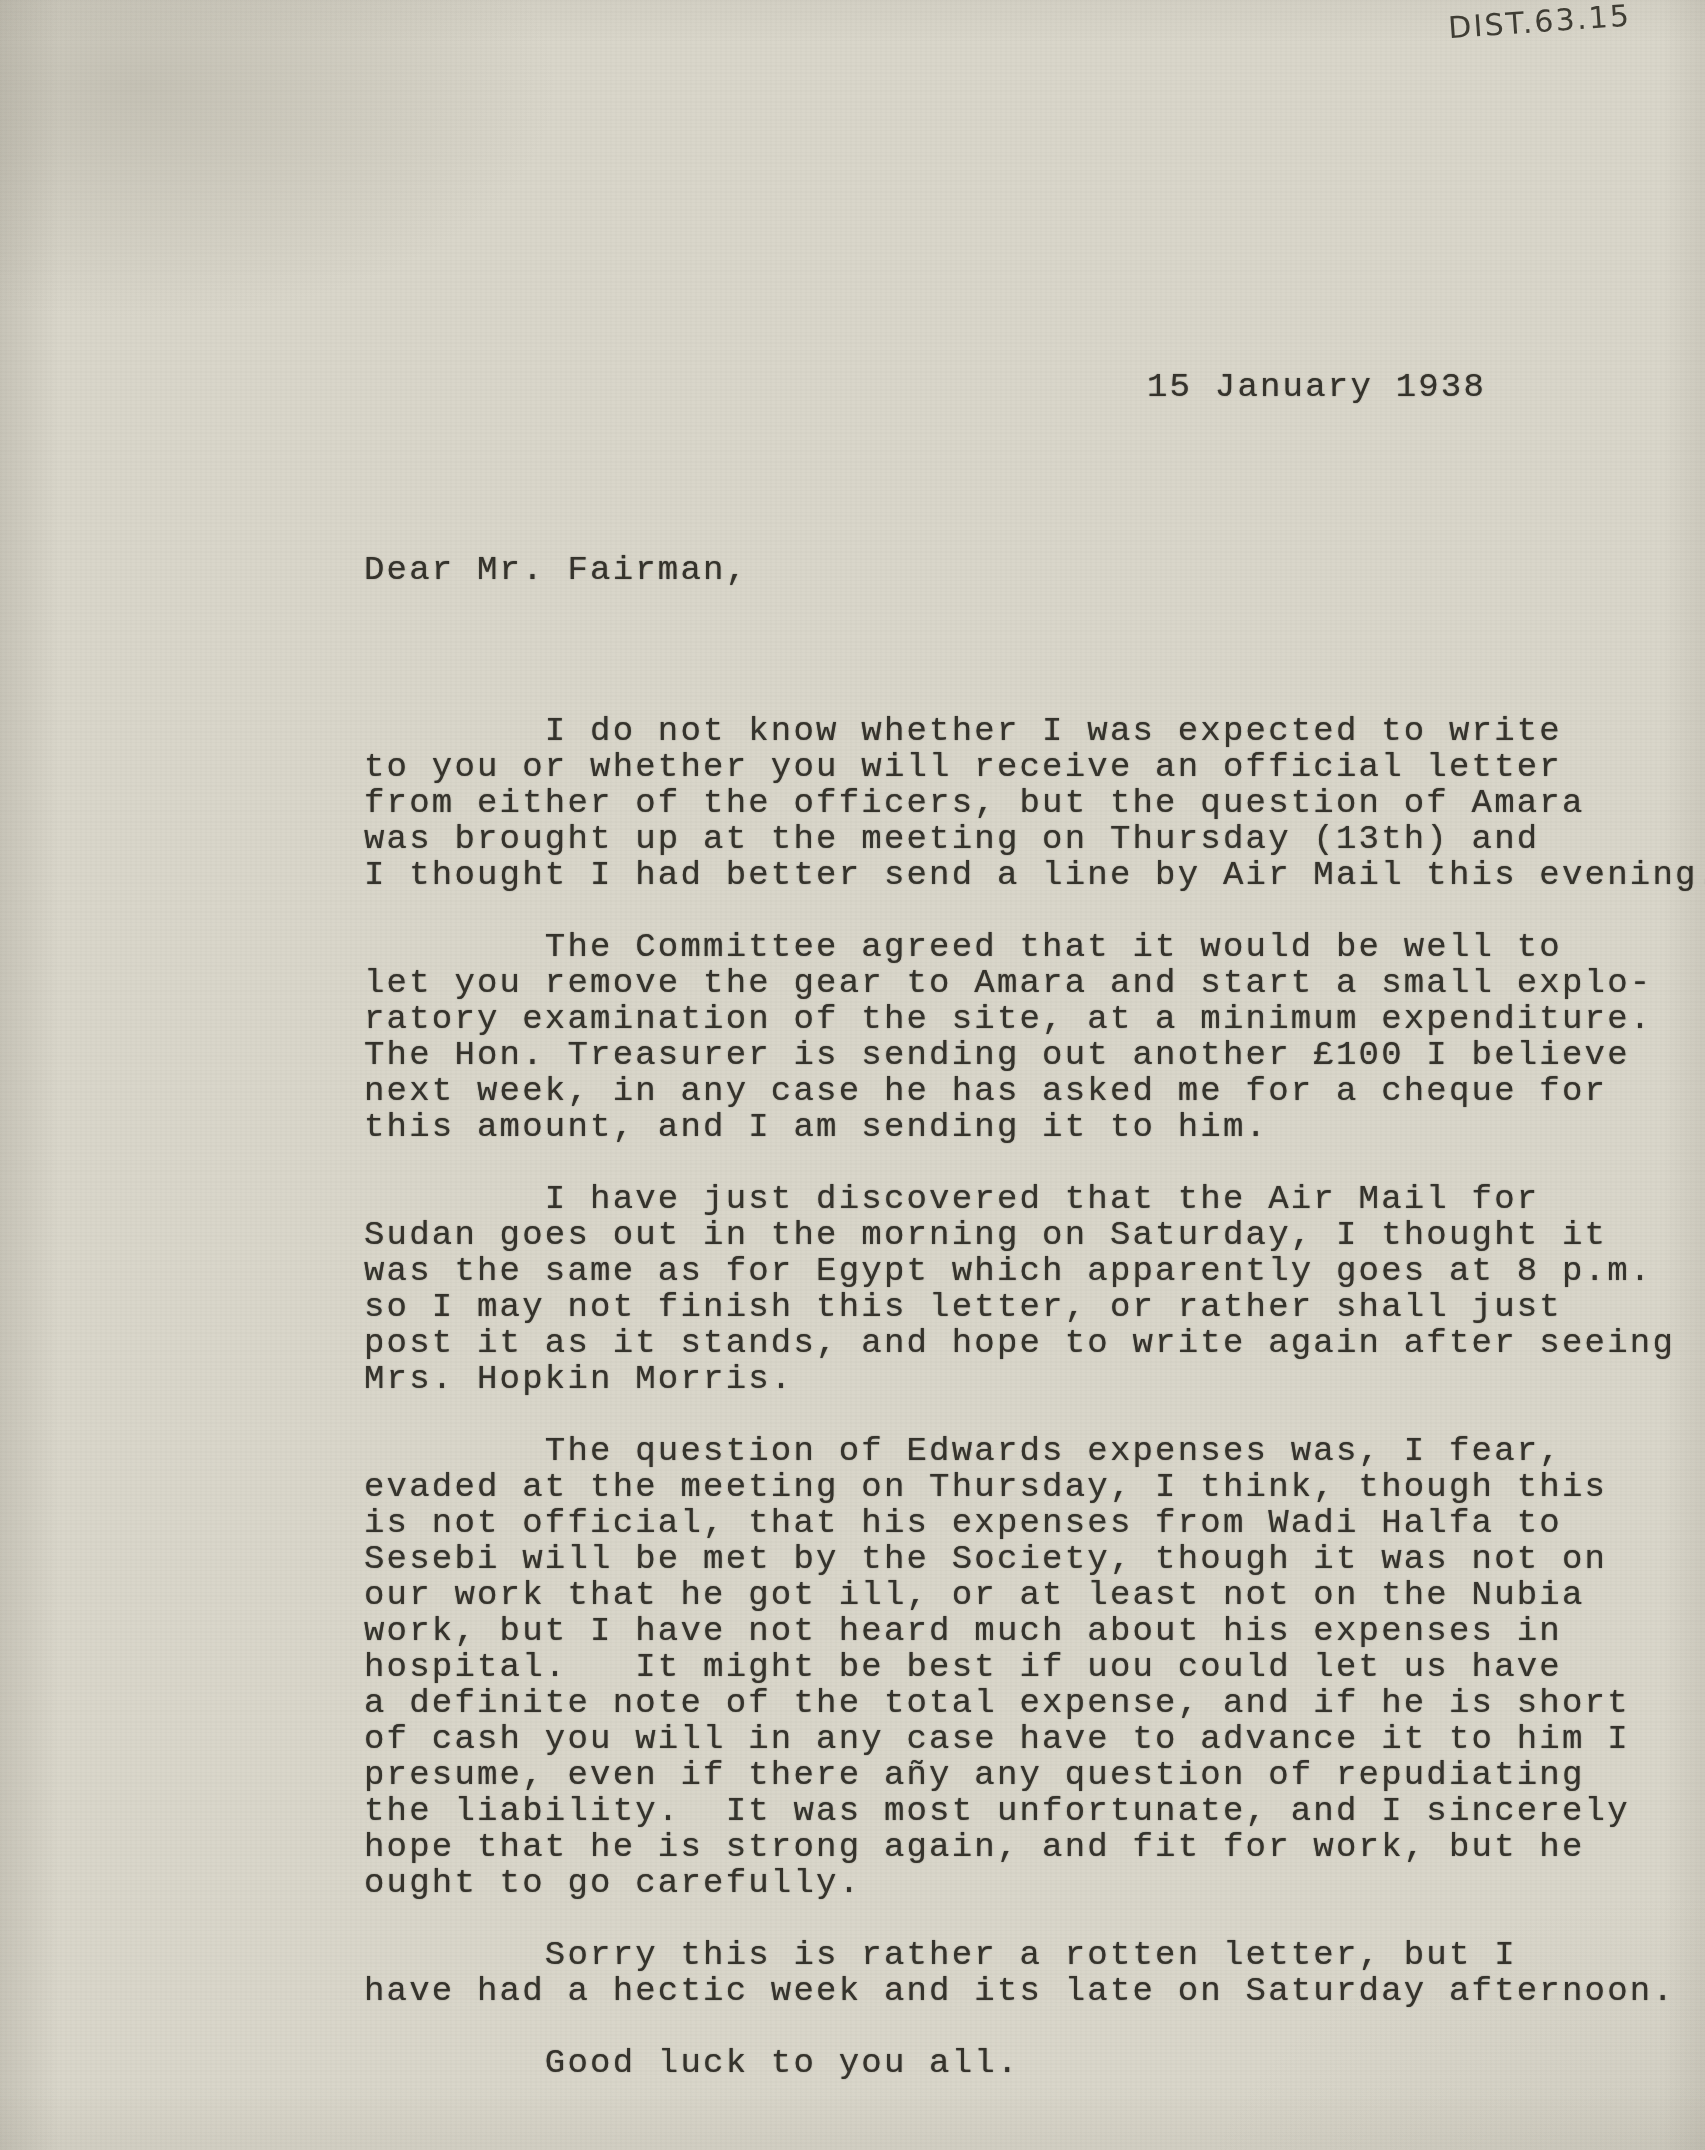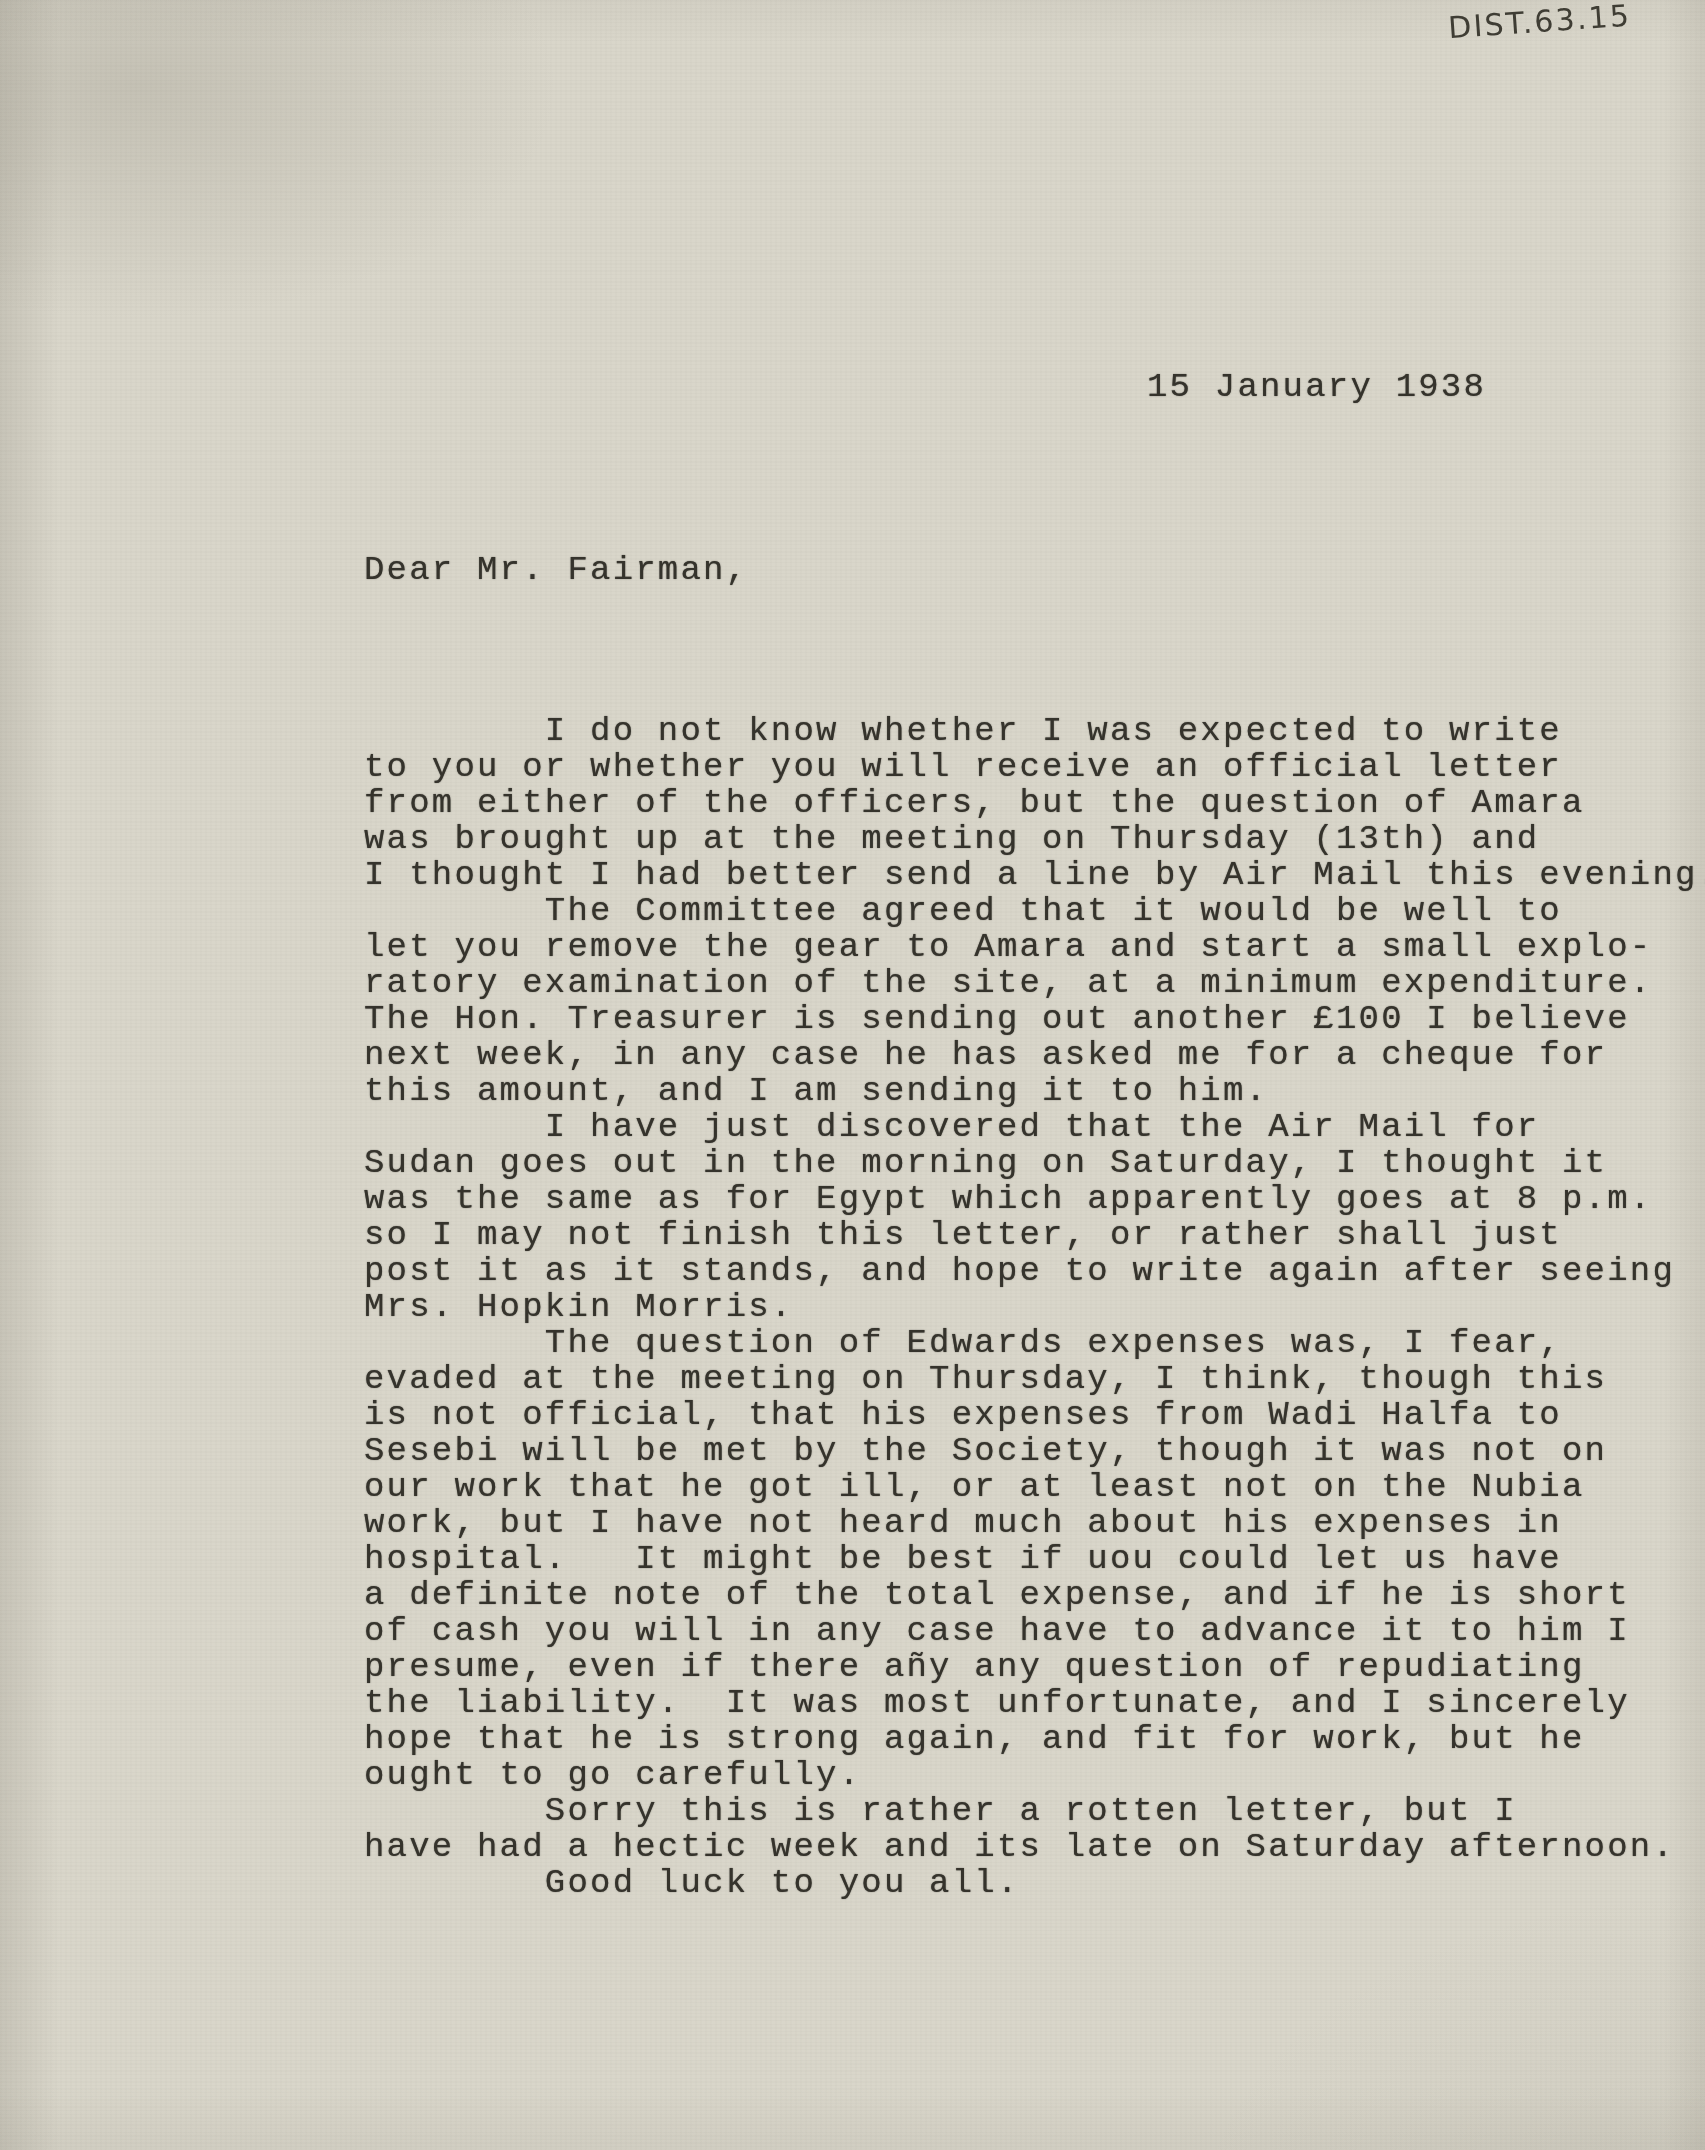--- a/index.html
+++ b/index.html
@@ -48,21 +48,21 @@
   }
   .letter-body {
     position: absolute;
     top: 480px;
     left: 364px;
     right: 21.6px;
   }
   .salutation {
     margin-bottom: 36px;
   }
-  .para { }
+  .para { margin-top: 36px; }
   .para:first-of-type { margin-top: 17px; }
   .line { height: 36px; }
 </style>
 </head>
 <body>
 
 <div class="page">
 
   <div class="annotation">DIST.63.15</div>
 

